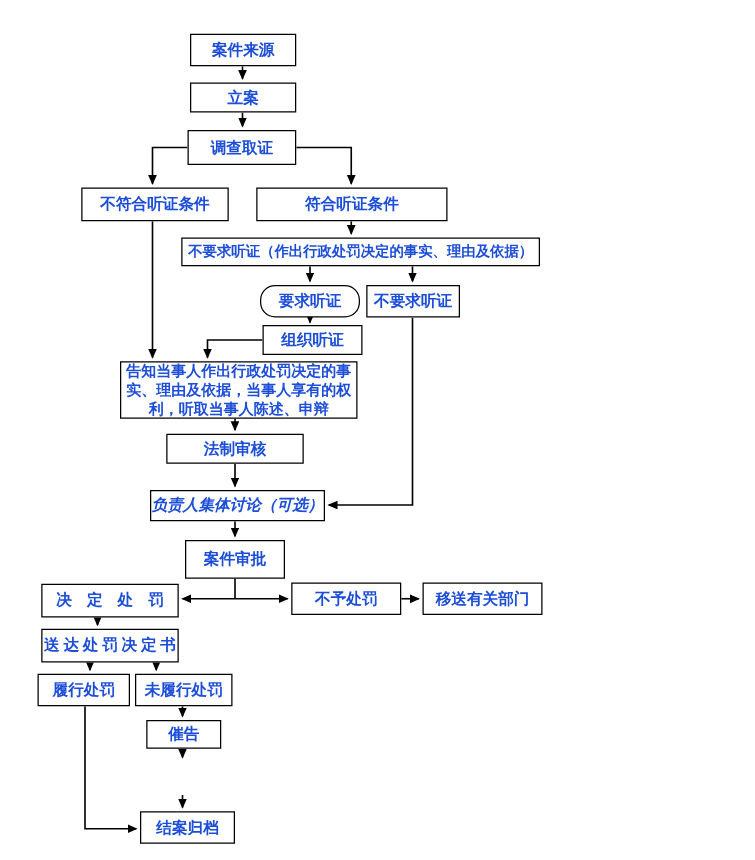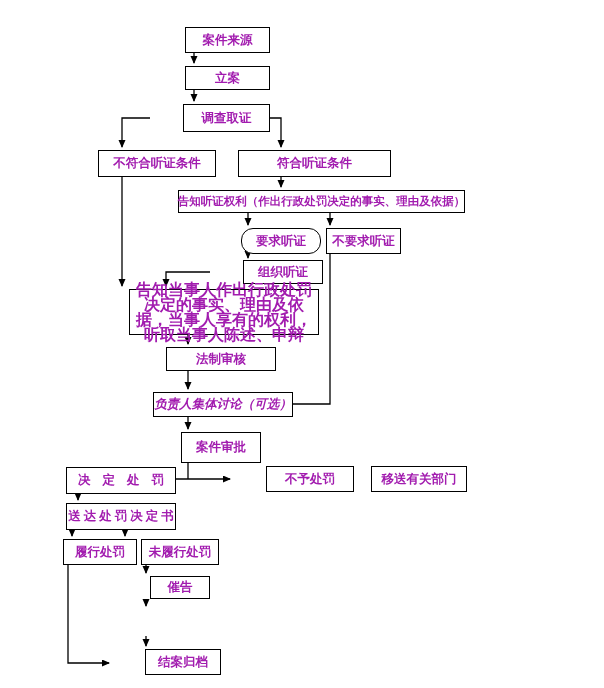--- a/index.html
+++ b/index.html
@@ -10,30 +10,29 @@
     font-family:"DejaVu Sans","Liberation Sans",sans-serif;
     overflow:hidden;
   }
   .wires{position:absolute;left:0;top:0;z-index:1;}
   .wire{stroke:#000;stroke-width:1.3;fill:none;}
   .node{
     position:absolute;z-index:2;
     box-sizing:border-box;
     border:1px solid #000;
     background:#fff;
-    color:#a21caf;
+    color:#1d4ed8;
     display:flex;align-items:center;justify-content:center;
     text-align:center;
     font-size:12.5px;font-weight:bold;
     line-height:1.15;
     white-space:nowrap;
-    margin-left:33px;
   }
   .node.small-text{font-size:11.5px;}
-  .node.wrap{white-space:normal;padding:2px 4px;line-height:15px;font-size:16px;}
+  .node.wrap{white-space:normal;padding:2px 4px;line-height:15px;font-size:12px;}
   .node.spread4{letter-spacing:12px;text-indent:12px;}
   .node.spread7{letter-spacing:3px;text-indent:3px;}
 </style>
 </head>
 <body>
 
 <div id="canvas">
 
   <svg class="wires" width="604" height="688" viewBox="0 0 604 688">
     <defs>
@@ -71,21 +70,21 @@
   <div class="node" style="left:152px;top:27px;width:85px;height:26px;">案件来源</div>
 
   <div class="node" style="left:152px;top:66px;width:85px;height:24px;">立案</div>
 
   <div class="node" style="left:150px;top:104px;width:87px;height:28px;">调查取证</div>
 
   <div class="node" style="left:65px;top:150px;width:118px;height:27px;">不符合听证条件</div>
 
   <div class="node" style="left:205px;top:150px;width:153px;height:27px;">符合听证条件</div>
 
-  <div class="node small-text" style="left:145px;top:190px;width:287px;height:23px;">告知听证权利（作出行政处罚决定的事实、理由及依据）</div>
+  <div class="node small-text" style="left:145px;top:190px;width:287px;height:23px;">不要求听证（作出行政处罚决定的事实、理由及依据）</div>
 
   <div class="node" style="left:208px;top:228px;width:80px;height:26px;border-radius:12px;">要求听证</div>
 
   <div class="node" style="left:293px;top:228px;width:75px;height:26px;">不要求听证</div>
 
   <div class="node" style="left:210px;top:260px;width:80px;height:24px;">组织听证</div>
 
   <div class="node wrap" style="left:96px;top:289px;width:190px;height:46px;">告知当事人作出行政处罚决定的事实、理由及依据，当事人享有的权利，听取当事人陈述、申辩</div>
 
   <div class="node" style="left:133px;top:347px;width:110px;height:24px;">法制审核</div>

